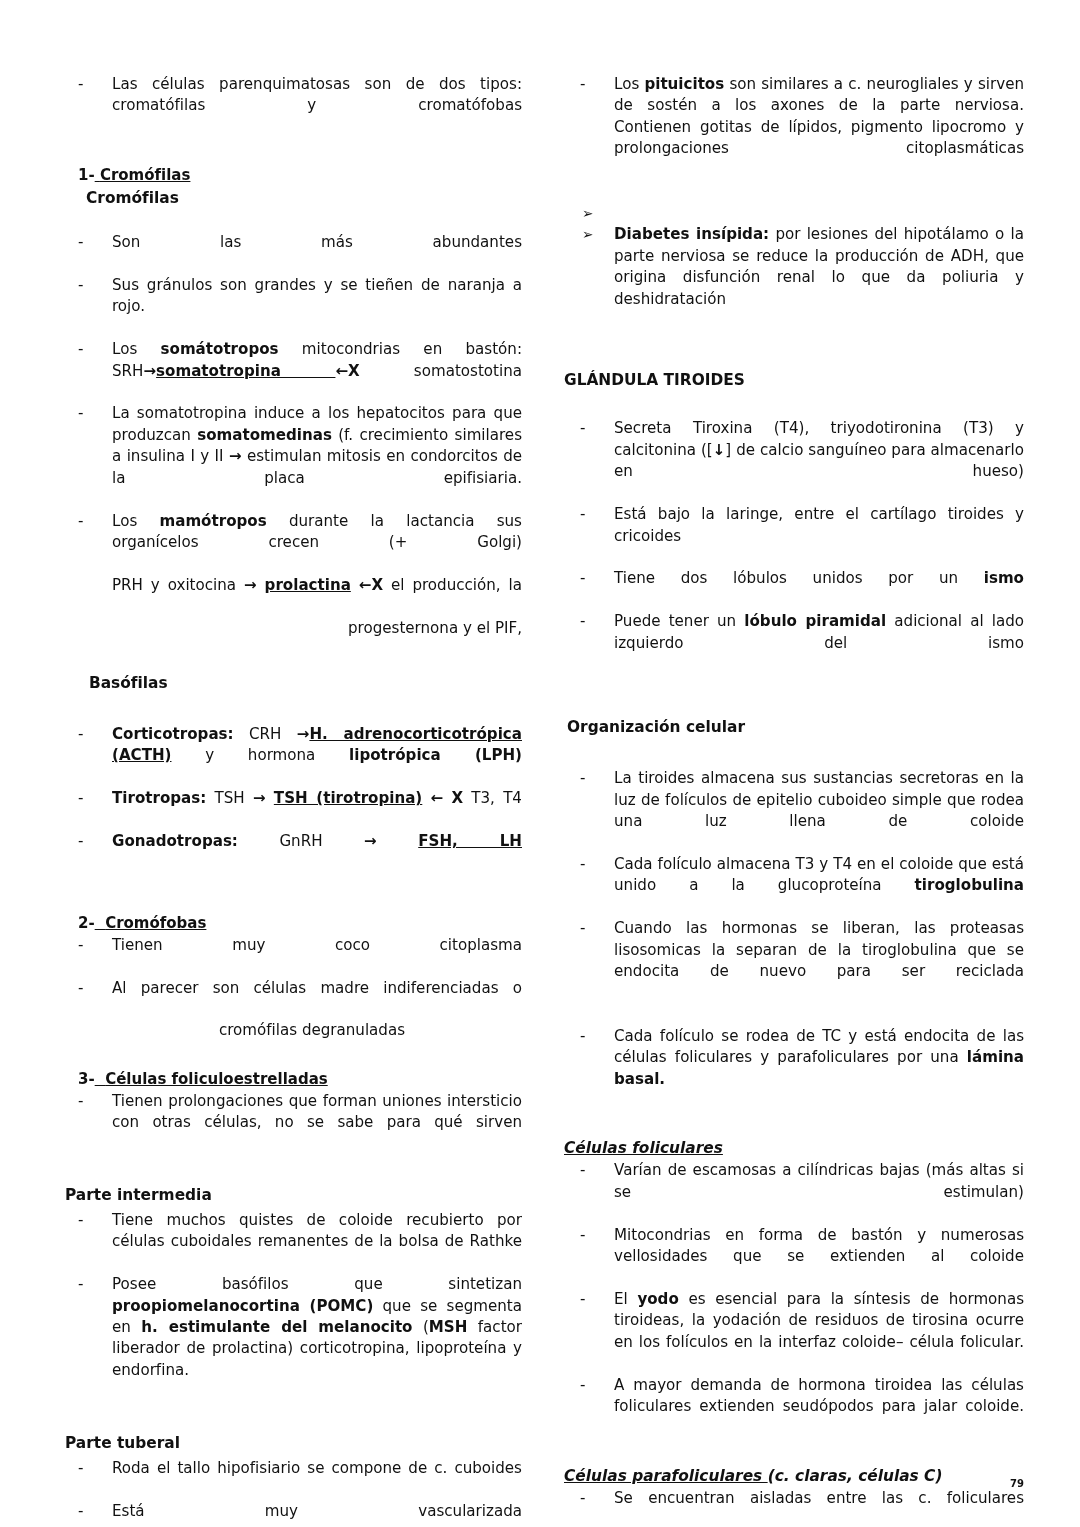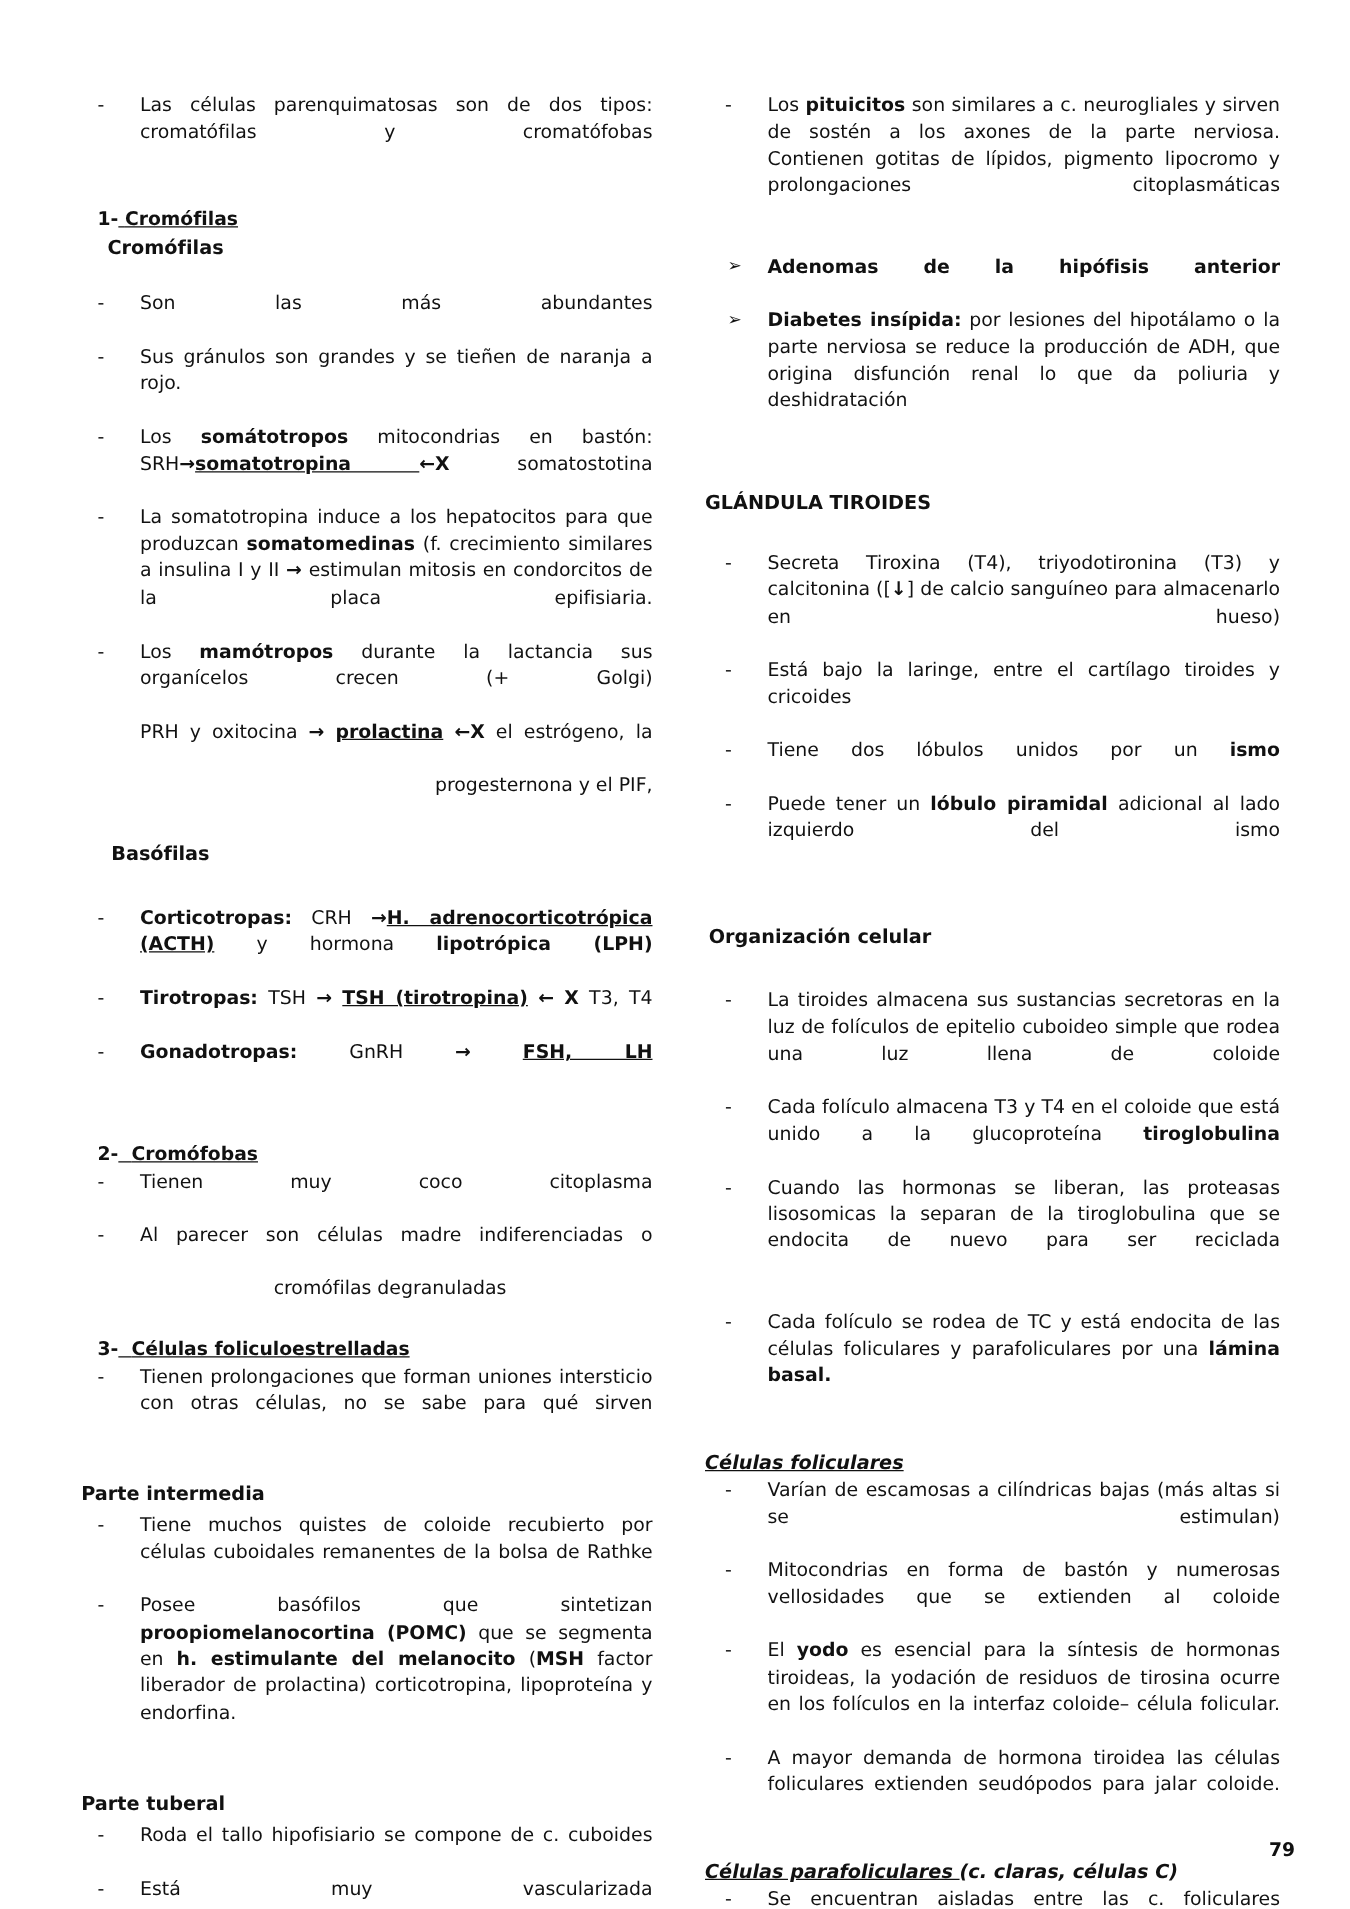--- a/index.html
+++ b/index.html
@@ -111,24 +111,24 @@
     line-height: 21.4px;
   }
   .centerline::after { content: none; }
   .sp22 { height: 22px; }
   .sp26 { height: 26px; }
   .sp30 { height: 30px; }
   .sp38 { height: 38px; }
 
   .pageno {
     position: absolute;
-    right: 44px;
+    right: 56px;
     bottom: 38px;
     font-weight: bold;
-    font-size: 15px;
+    font-size: 10px;
   }
 </style>
 </head>
 <body>
 
 <div class="page">
 
   <div class="columns">
 
     <div class="col">
@@ -162,21 +162,21 @@
 
       <div class="bullet">
         <span class="mark">-</span><span>La somatotropina induce a los hepatocitos para que produzcan </span><b>somatomedinas</b><span> (f. crecimiento similares a insulina I y II </span><span class="arw">→</span><span> estimulan mitosis en condorcitos de la placa epifisiaria.</span>
       </div>
 
       <div class="bullet">
         <span class="mark">-</span><span>Los </span><b>mamótropos</b><span> durante la lactancia sus organícelos crecen  (+ Golgi)</span>
       </div>
 
       <div class="bullet" style="text-align:justify;">
-        <span>PRH y oxitocina </span><span class="arw">→</span> <b class="u">prolactina</b> <span class="arw">←</span><b>X</b><span>  el estrógeno, la</span>
+        <span>PRH y oxitocina </span><span class="arw">→</span> <b class="u">prolactina</b> <span class="arw">←</span><b>X</b><span>  el producción, la</span>
       </div>
       <div class="line hang0" style="text-align:right;">progesternona y el PIF,</div>
 
       <div class="sp30"></div>
 
       <div class="h-plain ind">Basófilas</div>
 
       <div class="sp26"></div>
 
       <div class="bullet">
@@ -246,21 +246,21 @@
 
     <div class="col">
 
       <div class="bullet">
         <span class="mark">-</span><span>Los </span><b>pituicitos</b><span> son similares a c. neurogliales y sirven de sostén a los axones de la parte nerviosa. Contienen gotitas de lípidos, pigmento lipocromo y prolongaciones citoplasmáticas</span>
       </div>
 
       <div class="sp22"></div>
 
       <div class="bullet arrowb">
-        <span class="mark">➢</span><b>Adenomas de la hipófisis anterior</b>
+        <span class="mark">➢</span>
       </div>
       <div class="bullet arrowb">
         <span class="mark">➢</span><b>Diabetes insípida:</b><span> por lesiones del hipotálamo o la parte nerviosa se reduce la producción de ADH, que origina disfunción renal lo que da poliuria y deshidratación</span>
       </div>
 
       <div class="sp38"></div>
 
       <div class="h-caps">GLÁNDULA TIROIDES</div>
 
       <div class="sp26"></div>

